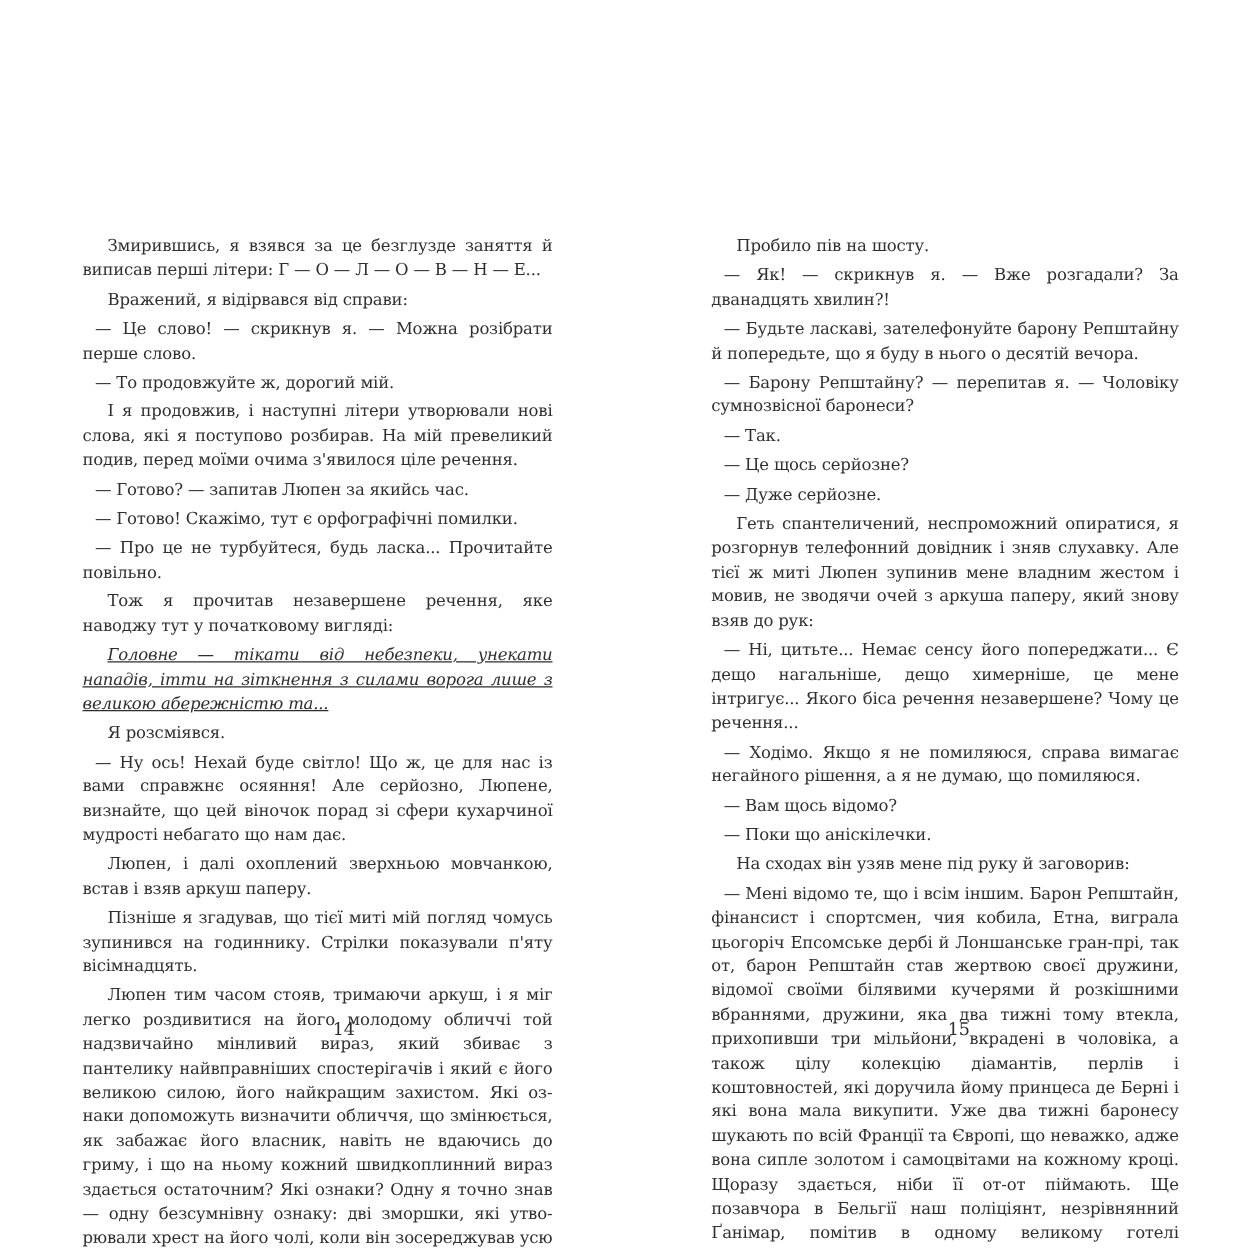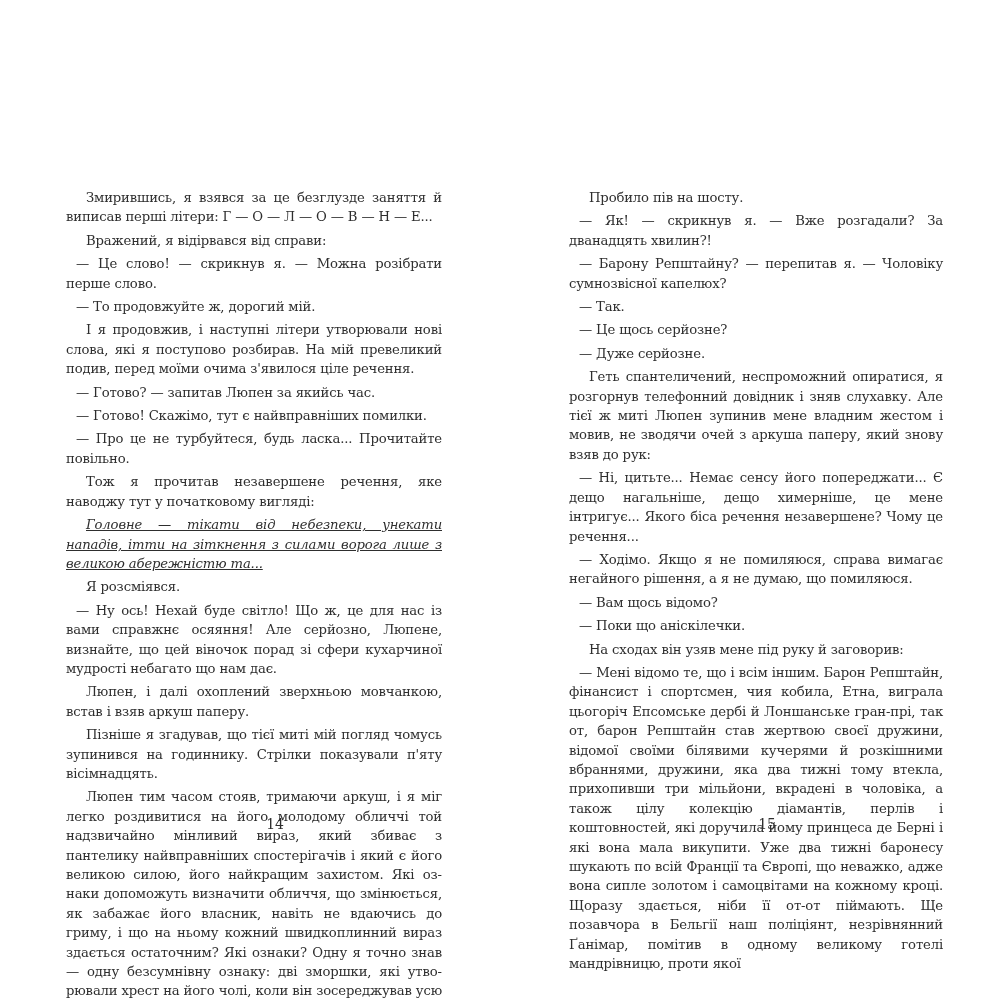--- a/index.html
+++ b/index.html
@@ -30,38 +30,39 @@
 </head>
 <body>
 
 <div class="page left">
   <p>Змирившись, я взявся за це безглузде заняття й виписав пер­ші літери: Г — О — Л — О — В — Н — Е...</p>
   <p>Вражений, я відірвався від справи:</p>
   <p class="dlg">— Це слово! — скрикнув я. — Можна розібрати перше слово.</p>
   <p class="dlg">— То продовжуйте ж, дорогий мій.</p>
   <p>І я продовжив, і наступні літери утворювали нові слова, які я поступово розбирав. На мій превеликий подив, перед моїми очима з'явилося ціле речення.</p>
   <p class="dlg">— Готово? — запитав Люпен за якийсь час.</p>
-  <p class="dlg">— Готово! Скажімо, тут є найвправніших помилки.</p>
+  <p class="dlg">— Готово! Скажімо, тут є орфографічні помилки.</p>
   <p class="dlg">— Про це не турбуйтеся, будь ласка... Прочитайте повільно.</p>
   <p>Тож я прочитав незавершене речення, яке наводжу тут у по­чатковому вигляді:</p>
   <p class="it">Головне — тікати від небезпеки, унекати нападів, іттu на зітк­нення з силами ворога лише з великою абережністю та...</p>
   <p>Я розсміявся.</p>
   <p class="dlg">— Ну ось! Нехай буде світло! Що ж, це для нас із вами справжнє осяяння! Але серйозно, Люпене, визнайте, що цей віночок порад зі сфери кухарчиної мудрості небагато що нам дає.</p>
   <p>Люпен, і далі охоплений зверхньою мовчанкою, встав і взяв ар­куш паперу.</p>
   <p>Пізніше я згадував, що тієї миті мій погляд чомусь зупинився на годиннику. Стрілки показували п'яту вісімнадцять.</p>
   <p>Люпен тим часом стояв, тримаючи аркуш, і я міг легко роз­дивитися на його молодому обличчі той надзвичайно мінливий вираз, який збиває з пантелику найвправніших спостерігачів і який є його великою силою, його найкращим захистом. Які оз­наки допоможуть визначити обличчя, що змінюється, як забажає його власник, навіть не вдаючись до гриму, і що на ньому кожний швидкоплинний вираз здається остаточним? Які ознаки? Одну я точно знав — одну безсумнівну ознаку: дві зморшки, які утво­рювали хрест на його чолі, коли він зосереджував усю свою ува­гу. Побачив я його і тієї миті — мініатюрний промовистий хрест, чіткий і глибокий.</p>
   <p>Він поклав аркуш і прошепотів:</p>
   <p class="dlg">— Завиграшки!</p>
 </div>
 <div class="pageno left">14</div>
 
 <div class="page right">
   <p>Пробило пів на шосту.</p>
   <p class="dlg">— Як! — скрикнув я. — Вже розгадали? За дванадцять хвилин?!</p>
-  <p class="dlg">— Барону Репштайну? — перепитав я. — Чоловіку сумнозвісної капелюх?</p>
+  <p class="dlg">— Будьте ласкаві, зателефонуйте барону Репштайну й попе­редьте, що я буду в нього о десятій вечора.</p>
+  <p class="dlg">— Барону Репштайну? — перепитав я. — Чоловіку сумнозвісної баронеси?</p>
   <p class="dlg">— Так.</p>
   <p class="dlg">— Це щось серйозне?</p>
   <p class="dlg">— Дуже серйозне.</p>
   <p>Геть спантеличений, неспроможний опиратися, я розгорнув телефонний довідник і зняв слухавку. Але тієї ж миті Люпен зу­пинив мене владним жестом і мовив, не зводячи очей з аркуша паперу, який знову взяв до рук:</p>
   <p class="dlg">— Ні, цитьте... Немає сенсу його попереджати... Є дещо нагаль­ніше, дещо химерніше, це мене інтригує... Якого біса речення не­завершене? Чому це речення...</p>
   <p class="dlg">— Ходімо. Якщо я не помиляюся, справа вимагає негайного рі­шення, а я не думаю, що помиляюся.</p>
   <p class="dlg">— Вам щось відомо?</p>
   <p class="dlg">— Поки що аніскілечки.</p>
   <p>На сходах він узяв мене під руку й заговорив:</p>
   <p class="dlg">— Мені відомо те, що і всім іншим. Барон Репштайн, фінансист і спортсмен, чия кобила, Етна, виграла цьогоріч Епсомське дер­бі й Лоншанське гран-прі, так от, барон Репштайн став жертвою своєї дружини, відомої своїми білявими кучерями й розкішними вбраннями, дружини, яка два тижні тому втекла, прихопивши три мільйони, вкрадені в чоловіка, а також цілу колекцію діаман­тів, перлів і коштовностей, які доручила йому принцеса де Бер­ні і які вона мала викупити. Уже два тижні баронесу шукають по всій Франції та Європі, що неважко, адже вона сипле золотом і са­моцвітами на кожному кроці. Щоразу здається, ніби її от-от пій­мають. Ще позавчора в Бельгії наш поліціянт, незрівнянний Ґані­мар, помітив в одному великому готелі мандрівницю, проти якої</p>

